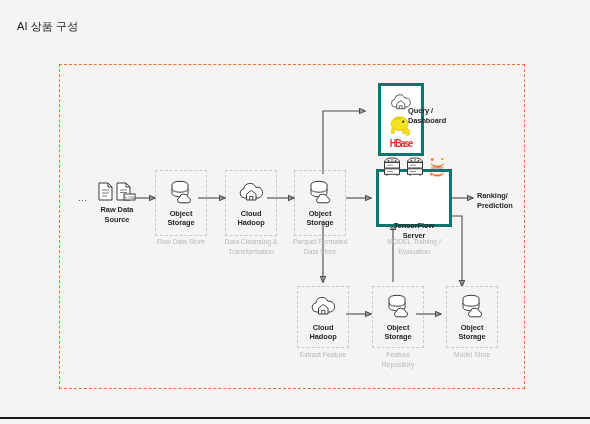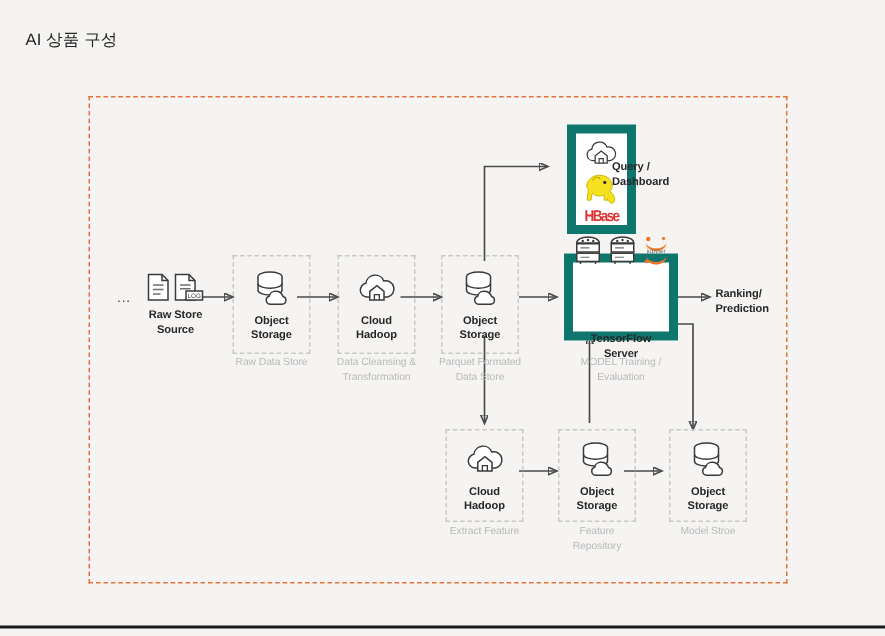--- a/index.html
+++ b/index.html
@@ -59,21 +59,21 @@
     box-sizing: border-box;
     display: flex;
     flex-direction: column;
     align-items: center;
     justify-content: center;
   }
   .node.dashed {
     border: 1px dashed #c9c9c9;
   }
   .node.solid {
-    border: 6px solid #0f766e;
+    border: 3px solid #0f766e;
     background: #ffffff;
   }
   .node .icons {
     display: flex;
     flex-direction: row;
     align-items: flex-end;
     justify-content: center;
     gap: 3px;
     line-height: 0;
   }
@@ -196,21 +196,21 @@
 
       <svg width="20" height="19" viewBox="0 0 20 19">
         <path d="M1,1 H10 L14,5 V18 H1 Z" fill="#ffffff" stroke="#3a3a3a" stroke-width="1"></path>
         <path d="M10,1 V5 H14" fill="none" stroke="#3a3a3a" stroke-width="1"></path>
         <line x1="4" y1="8" x2="11" y2="8" stroke="#6e6e6e" stroke-width="0.9"></line>
         <line x1="4" y1="10.5" x2="11" y2="10.5" stroke="#6e6e6e" stroke-width="0.9"></line>
         <rect x="8" y="12" width="11" height="6" fill="#ffffff" stroke="#3a3a3a" stroke-width="1"></rect>
         <text x="13.5" y="16.6" font-size="4.2" font-family="Liberation Sans, sans-serif" fill="#3a3a3a" text-anchor="middle">LOG</text>
       </svg>
     </div>
-    <div class="node-label">Raw Store
+    <div class="node-label">Raw Data
 Source</div>
   </div>
 
   <div class="node dashed" style="left:155px; top:170px; width:52px; height:66px;">
     <svg width="26" height="26" viewBox="0 0 26 26">
       <ellipse cx="12" cy="5.5" rx="8" ry="3.2" fill="#fff" stroke="#3a3a3a" stroke-width="1"></ellipse>
       <path d="M4,5.5 V14.5 C4,16.3 7.6,17.7 12,17.7 C16.4,17.7 20,16.3 20,14.5 V5.5" fill="#fff" stroke="#3a3a3a" stroke-width="1"></path>
       <path d="M4,10 C4,11.8 7.6,13.2 12,13.2 C16.4,13.2 20,11.8 20,10" fill="none" stroke="#3a3a3a" stroke-width="1"></path>
       <path d="M11.5,18.5 a4,4 0 0 1 4.2,-3.4 a5.2,5.2 0 0 1 5,3.6 a2.6,2.6 0 0 1 -0.6,5.1 H12 a2.7,2.7 0 0 1 -0.5,-5.3 z" fill="#fff" stroke="#3a3a3a" stroke-width="1"></path>
     </svg>

